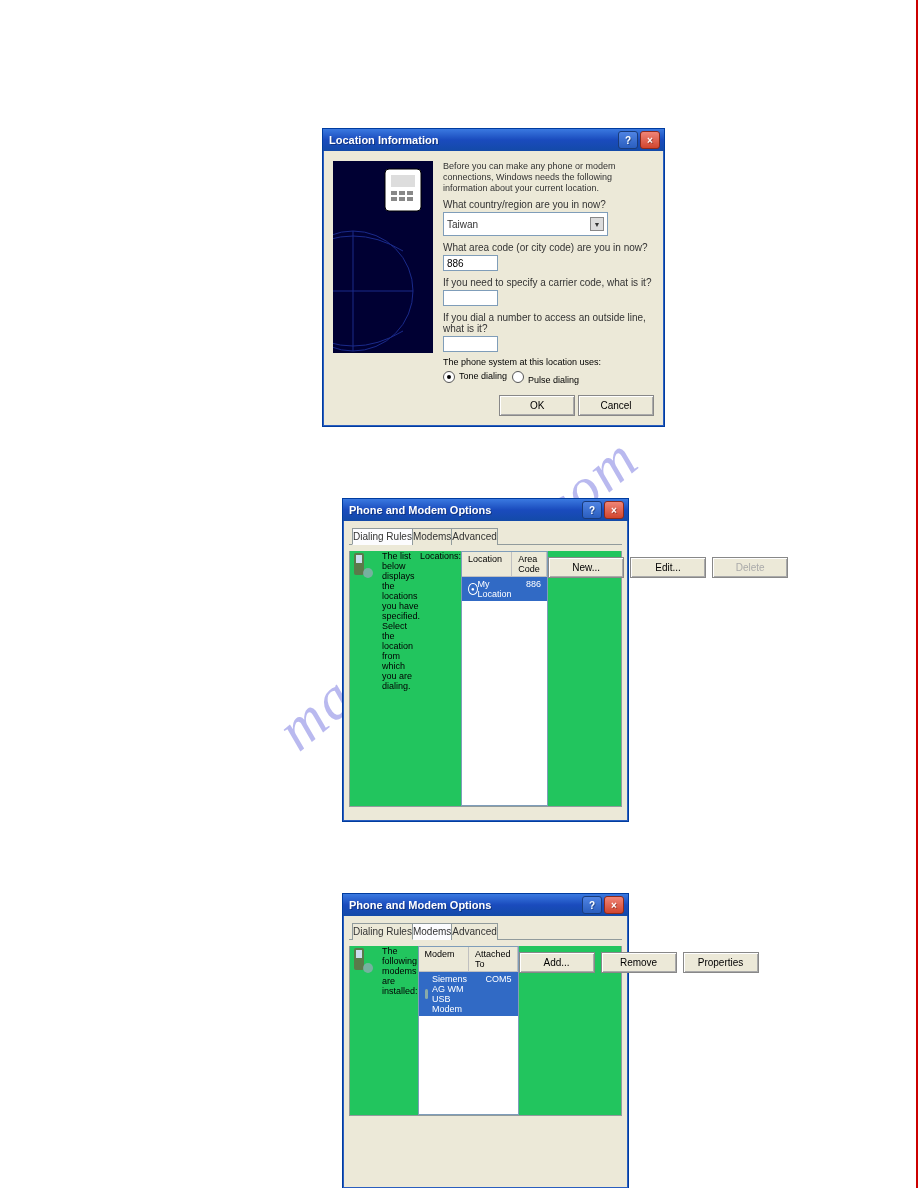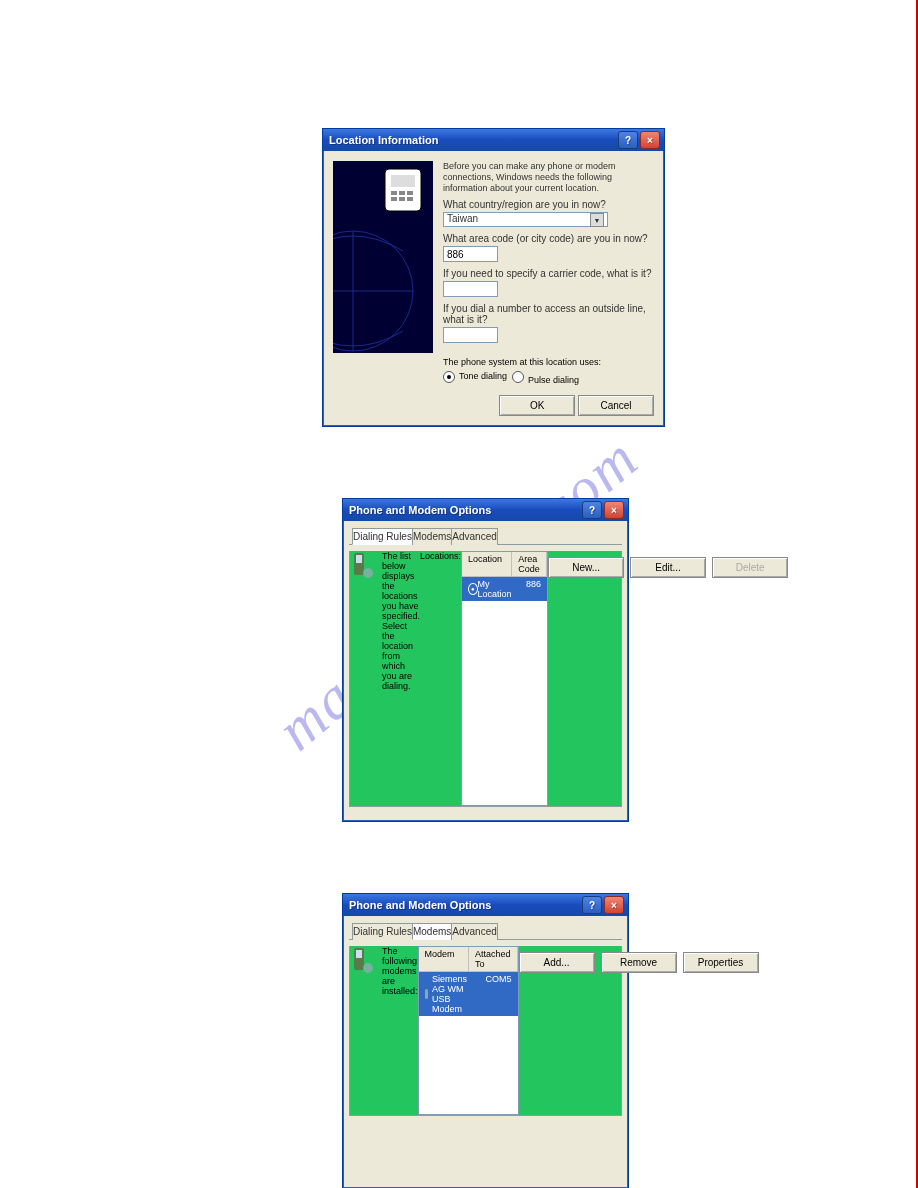--- a/index.html
+++ b/index.html
@@ -75,23 +75,23 @@
   }
   .dlg1-graphic svg { position:absolute; top:0; left:0; }
   .dlg1-fields { flex: 1; font-size: 9px; color: #333; }
   .dlg1-fields p { margin: 0 0 2px 0; line-height: 1.2; }
   .dlg1-fields label { display:block; margin-top:6px; margin-bottom:2px; font-size:10px; }
   .xp-input {
     background: #fff; border: 1px solid #7f9db9; height: 16px;
     font-size: 10px; padding: 0 3px; box-sizing: border-box;
   }
   .xp-select {
-    background: #fff; border: 1px solid #7f9db9; height: 15px;
+    background: #fff; border: 1px solid #7f9db9; height: 24px;
     font-size: 10px; padding: 0 3px; box-sizing: border-box;
-    display:flex; justify-content:space-between; 
+    display:flex; justify-content:space-between; align-items:center;
   }
   .xp-select .arrow {
     width:12px; height:12px; background:#dcdcdc; border:1px solid #888;
     display:flex;align-items:center;justify-content:center; font-size:7px;
   }
   .radio-row { margin-top:4px; display:flex; gap:5px; font-size:9px; align-items:flex-start;}
   .radio { width:10px;height:10px;border:1px solid #555;border-radius:50%;background:#fff;display:inline-flex;align-items:center;justify-content:center;margin-right:4px;}
   .radio .dot{width:4px;height:4px;border-radius:50%;background:#000;}
   .btn-row { text-align:right; margin-top:10px; }
   .xp-btn {

